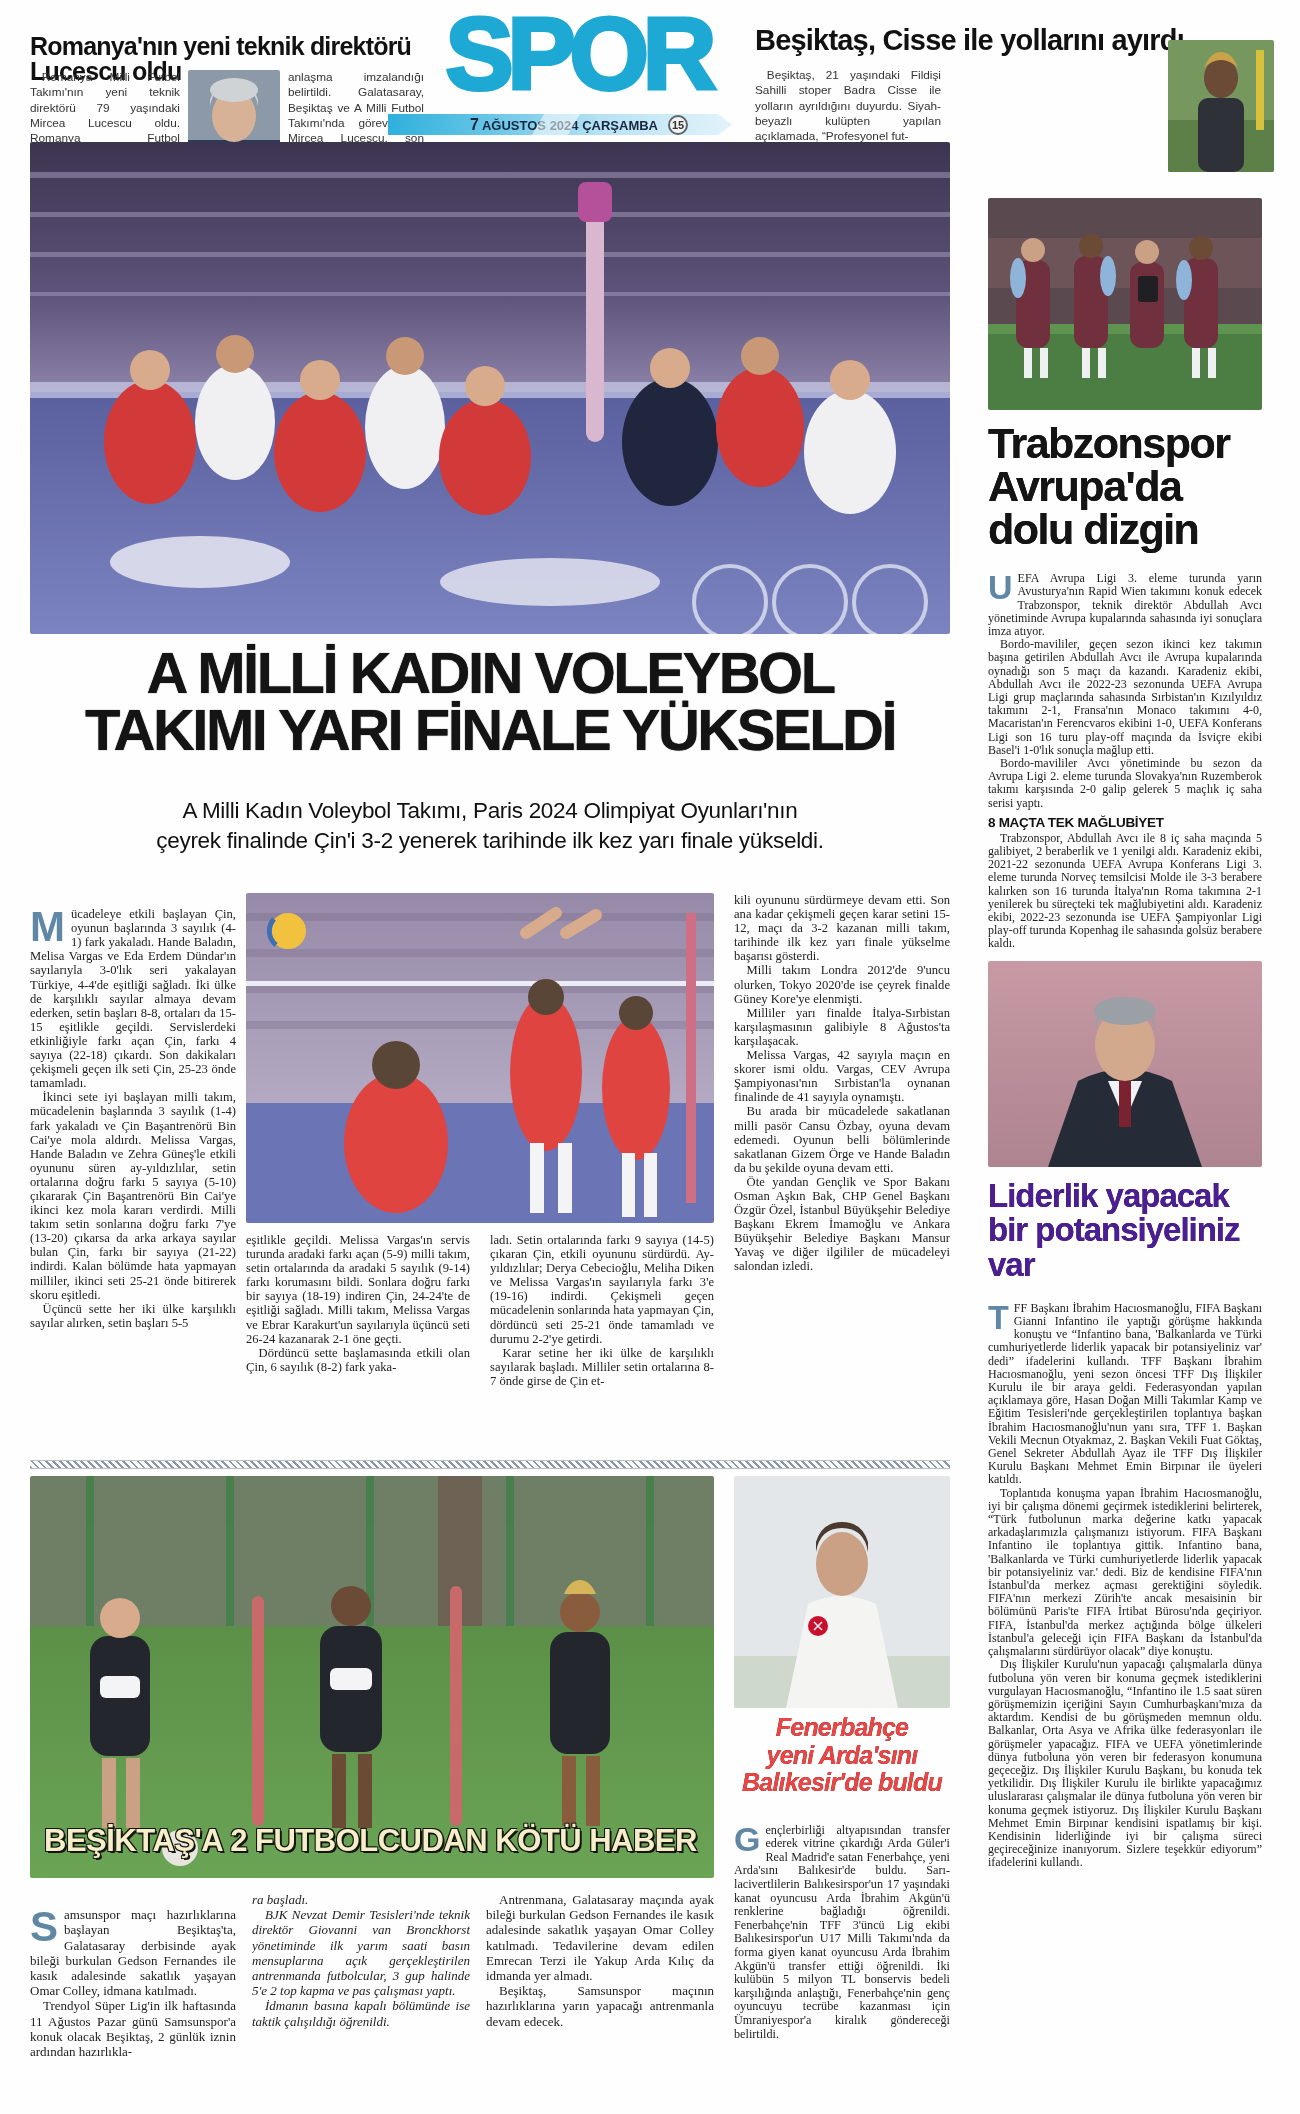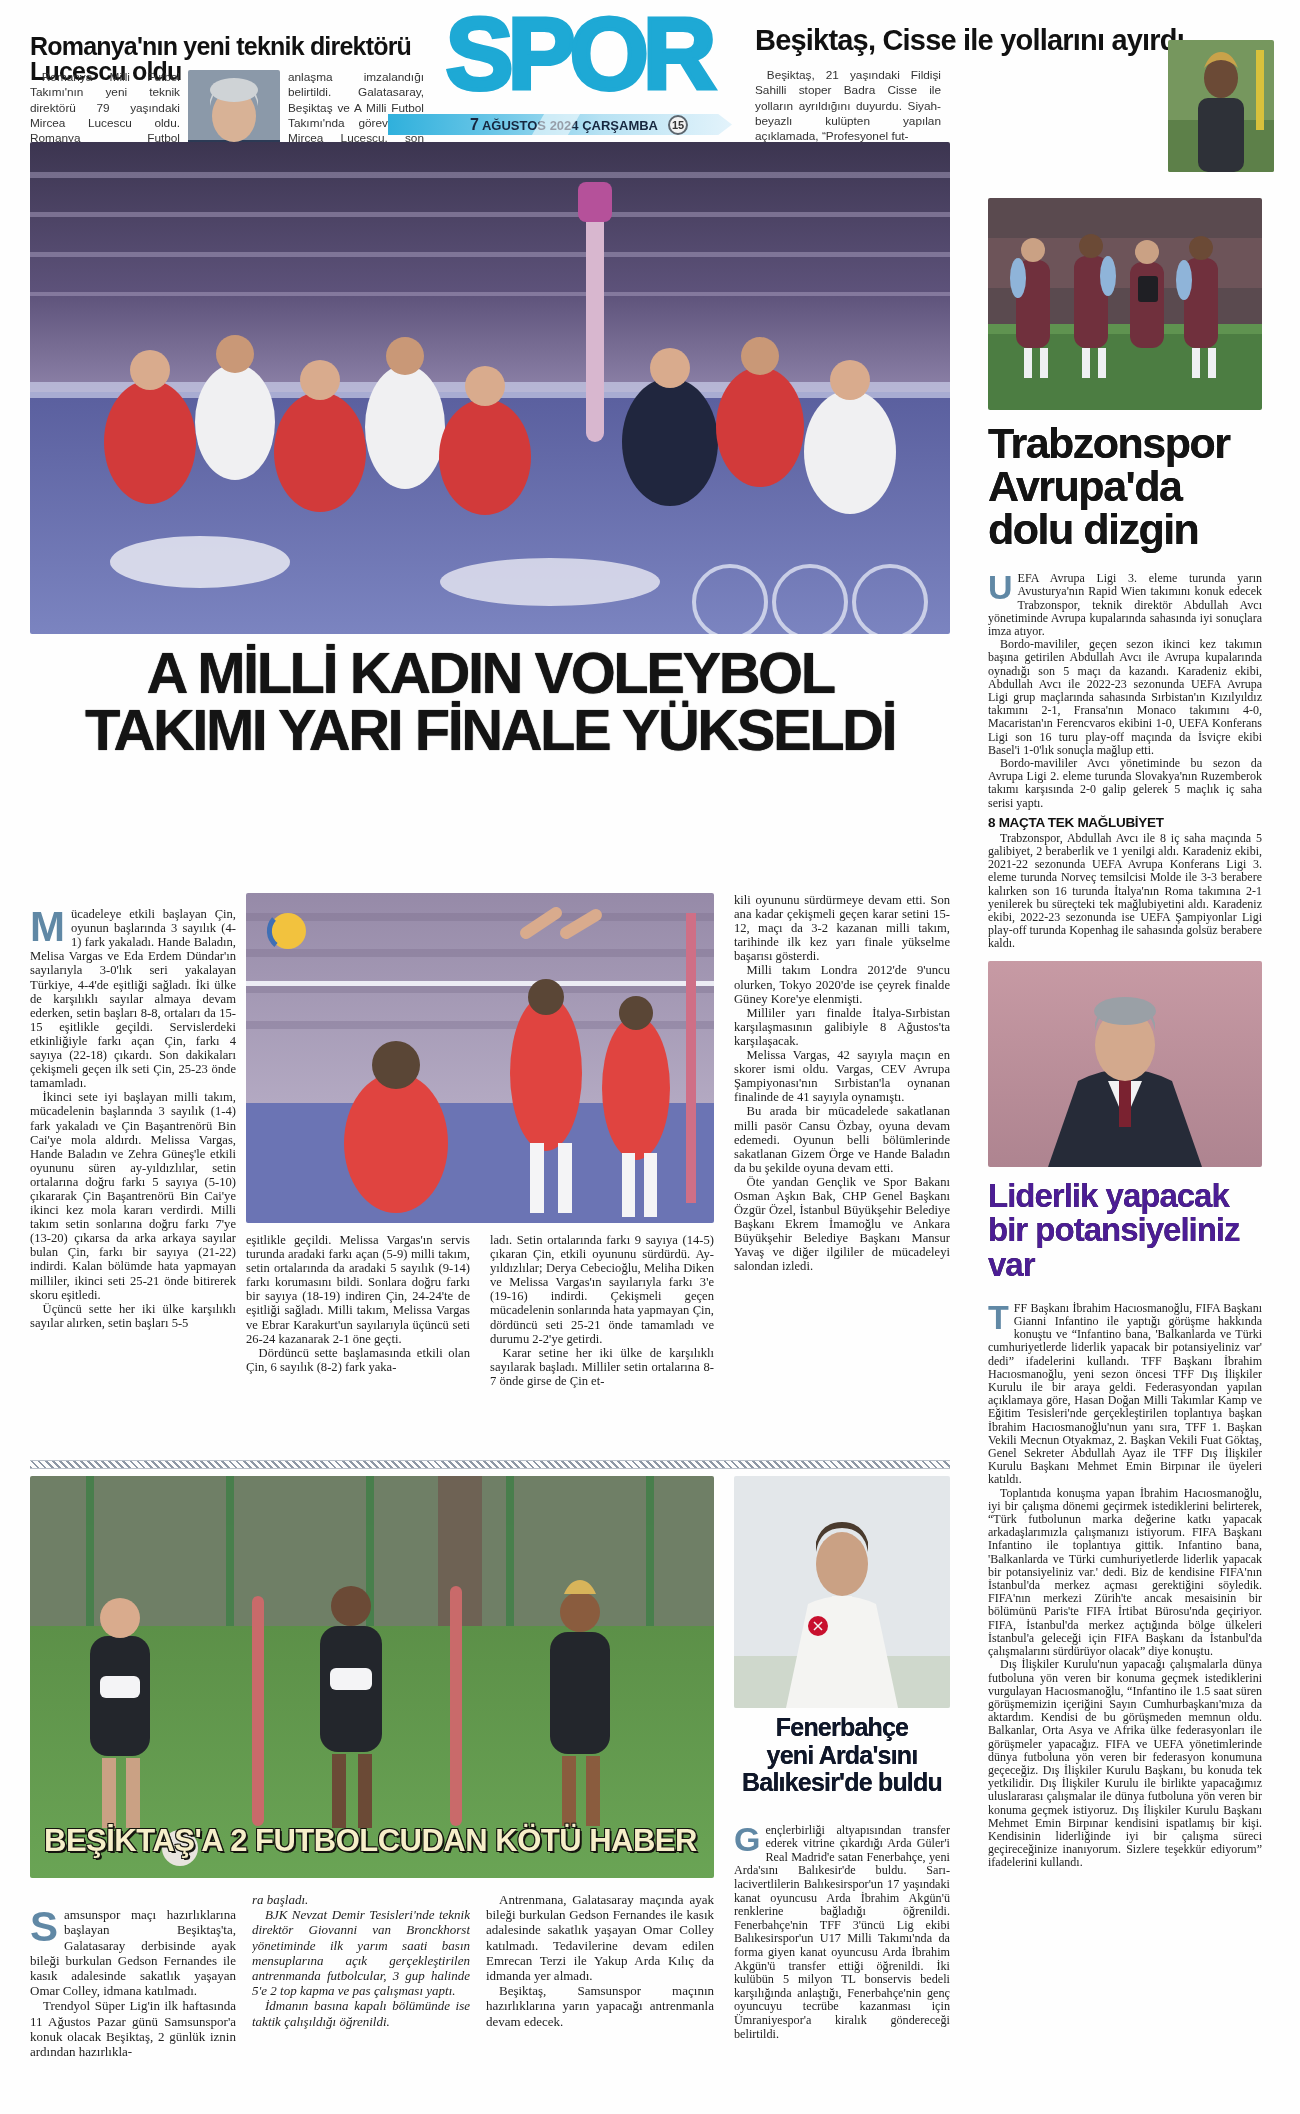--- a/index.html
+++ b/index.html
@@ -89,21 +89,21 @@
     font-weight:700; font-size:31px; letter-spacing:-0.5px; line-height:1;
     color:#f6eec9; text-shadow:2px 2px 0 #15150f, -1px -1px 0 #15150f, 1px -1px 0 #15150f, -1px 1px 0 #15150f;
     white-space:nowrap;
   }
   .bottom-col {
     font-family:"Liberation Serif", serif; font-size:13px; line-height:15.2px;
     text-align:justify; color:#222; white-space:pre-line; overflow:hidden;
   }
   .fener-headline {
     font-weight:700; font-size:25px; line-height:1.1; letter-spacing:-0.8px; text-align:center;
-    color:#0f172a; white-space:pre-line; text-shadow:0 0 0.5px #141414;
+    color:#ef4444; white-space:pre-line; text-shadow:0 0 0.5px #141414;font-style:italic;
   }
 </style>
 </head>
 <body>
 
 <div class="page">
 
   <div class="abs mini-headline" style="left:30px; top:34px; width:395px; font-size:25px;">Romanya'nın yeni teknik direktörü Lucescu oldu</div>
 
   <div class="abs mini-body" style="left:30px; top:70px; width:150px; height:122px;"> Romanya Milli Futbol Takımı'nın yeni teknik direktörü 79 yaşındaki Mircea Lucescu oldu. Romanya Futbol Federasyonundan yapılan açıklamada, Rumen teknik direktörle 2026 senesine kadar</div>
@@ -193,20 +193,22 @@
         <circle cx="700" cy="460" r="36"></circle>
           <circle cx="780" cy="460" r="36"></circle>
           <circle cx="860" cy="460" r="36"></circle>
       </g>
     </svg>
   </div>
 
   <div class="abs main-headline" style="left:30px; top:644px; width:920px;">A MİLLİ KADIN VOLEYBOL
 TAKIMI YARI FİNALE YÜKSELDİ</div>
 
+  <div class="abs main-sub" style="left:100px; top:796px; width:780px;">A Milli Kadın Voleybol Takımı, Paris 2024 Olimpiyat Oyunları'nın
+çeyrek finalinde Çin'i 3-2 yenerek tarihinde ilk kez yarı finale yükseldi.</div>
 
   <div class="abs serif-col" style="left:30px; top:893px; width:206px; height:562px;">
     <span class="dropcap">M</span><span>ücadeleye etkili başlayan Çin, oyunun başlarında 3 sayılık (4-1) fark yakaladı. Hande Baladın, Melisa Vargas ve Eda Erdem Dündar'ın sayılarıyla 3-0'lık seri yakalayan Türkiye, 4-4'de eşitliği sağladı. İki ülke de karşılıklı sayılar almaya devam ederken, setin başları 8-8, ortaları da 15-15 eşitlikle geçildi. Servislerdeki etkinliğiyle farkı açan Çin, farkı 4 sayıya (22-18) çıkardı. Son dakikaları çekişmeli geçen ilk seti Çin, 25-23 önde tamamladı.
  İkinci sete iyi başlayan milli takım, mücadelenin başlarında 3 sayılık (1-4) fark yakaladı ve Çin Başantrenörü Bin Cai'ye mola aldırdı. Melissa Vargas, Hande Baladın ve Zehra Güneş'le etkili oyununu süren ay-yıldızlılar, setin ortalarına doğru farkı 5 sayıya (5-10) çıkararak Çin Başantrenörü Bin Cai'ye ikinci kez mola kararı verdirdi. Milli takım setin sonlarına doğru farkı 7'ye (13-20) çıkarsa da arka arkaya sayılar bulan Çin, farkı bir sayıya (21-22) indirdi. Kalan bölümde hata yapmayan milliler, ikinci seti 25-21 önde bitirerek skoru eşitledi.
  Üçüncü sette her iki ülke karşılıklı sayılar alırken, setin başları 5-5</span>
   </div>
 
   <div class="abs photo" style="left:246px; top:893px; width:468px; height:330px;">
     <svg viewBox="0 0 468 330" preserveAspectRatio="none">
       <defs>

